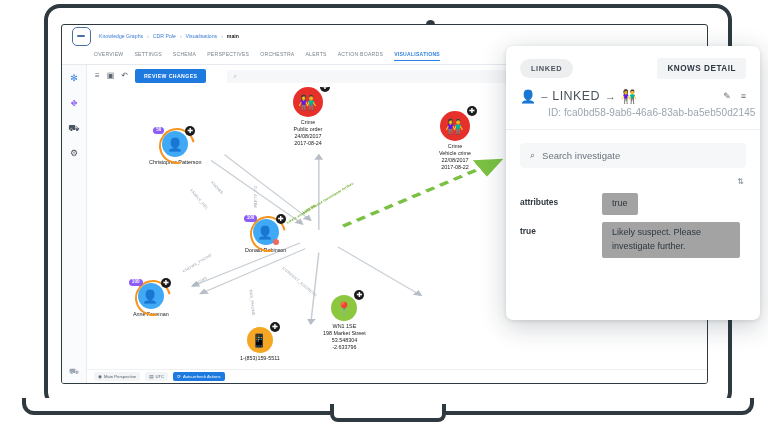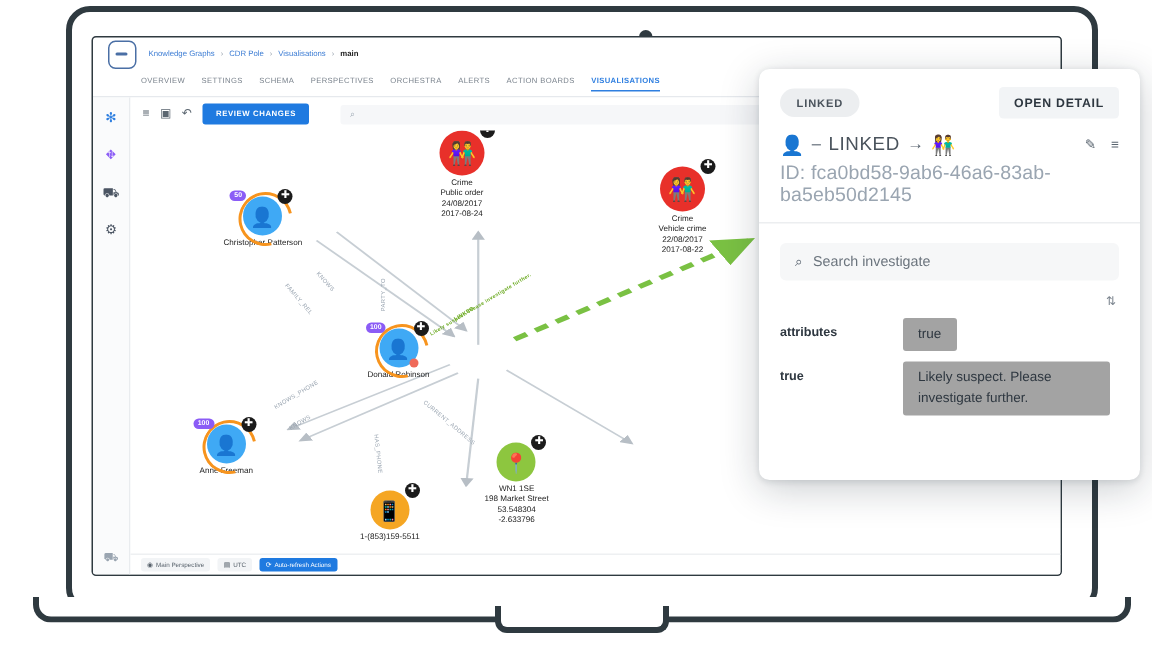--- a/index.html
+++ b/index.html
@@ -135,21 +135,21 @@
   .p-chip{background:#eceef0;color:#4a535c;font-size:7.4px;font-weight:bold;letter-spacing:.6px;padding:5px 11px;border-radius:12px;}
   .p-open{background:#f2f4f6;color:#2e3740;font-size:8.2px;font-weight:bold;letter-spacing:.5px;padding:6px 10px;border-radius:3px;}
   .p-rel{display:flex;align-items:center;padding:10px 14px 0 14px;gap:5px;}
   .p-person{font-size:13px;color:#3d8ee0;line-height:1;}
   .p-dash{font-size:11px;color:#5a6570;}
   .p-reltxt{font-size:12.5px;color:#4a535c;letter-spacing:.4px;}
   .p-arrow{font-size:11px;color:#5a6570;}
   .p-crime{font-size:13px;color:#e8302a;line-height:1;}
   .p-acts{margin-left:auto;display:flex;gap:10px;align-items:center;}
   .p-act{font-size:9px;color:#5a6570;line-height:1;}
-  .p-id{padding:4px 2px 0 14px;font-size:13px;color:#9aa5b1;letter-spacing:.1px;}
+  .p-id{padding:4px 2px 0 14px;font-size:10px;color:#9aa5b1;letter-spacing:.1px;margin-left:28px;}
   .p-div{height:1px;background:#eceef0;margin:11px 0 0 0;}
   .p-search{
     margin:13px 14px 0 14px;height:25px;background:#f6f7f8;border-radius:4px;
     display:flex;align-items:center;gap:7px;padding:0 10px;
   }
   .p-search .mag{font-size:9px;color:#5a6570;}
   .p-search .ph{font-size:9.5px;color:#6b747d;}
   .p-sort{display:flex;justify-content:flex-end;padding:9px 16px 0 0;font-size:8px;color:#7a838d;}
   .attr{display:flex;align-items:flex-start;padding:7px 14px 0 14px;}
   .attr-k{width:82px;flex:0 0 82px;font-size:8.4px;font-weight:bold;color:#2e3740;padding-top:4px;}
@@ -362,21 +362,21 @@
         </div>
 
       </div>
     </div>
    </div>
   </div>
 
   <div class="panel">
     <div class="p-head">
       <span class="p-chip">LINKED</span>
-      <span class="p-open">OPEN DETAIL</span>
+      <span class="p-open">KNOWS DETAIL</span>
     </div>
 
     <div class="p-rel">
       <span class="p-person">👤</span>
       <span class="p-dash">–</span>
       <span class="p-reltxt">LINKED</span>
       <span class="p-arrow">→</span>
       <span class="p-crime">👫</span>
       <span class="p-acts">
         <span class="p-act">✎</span>

